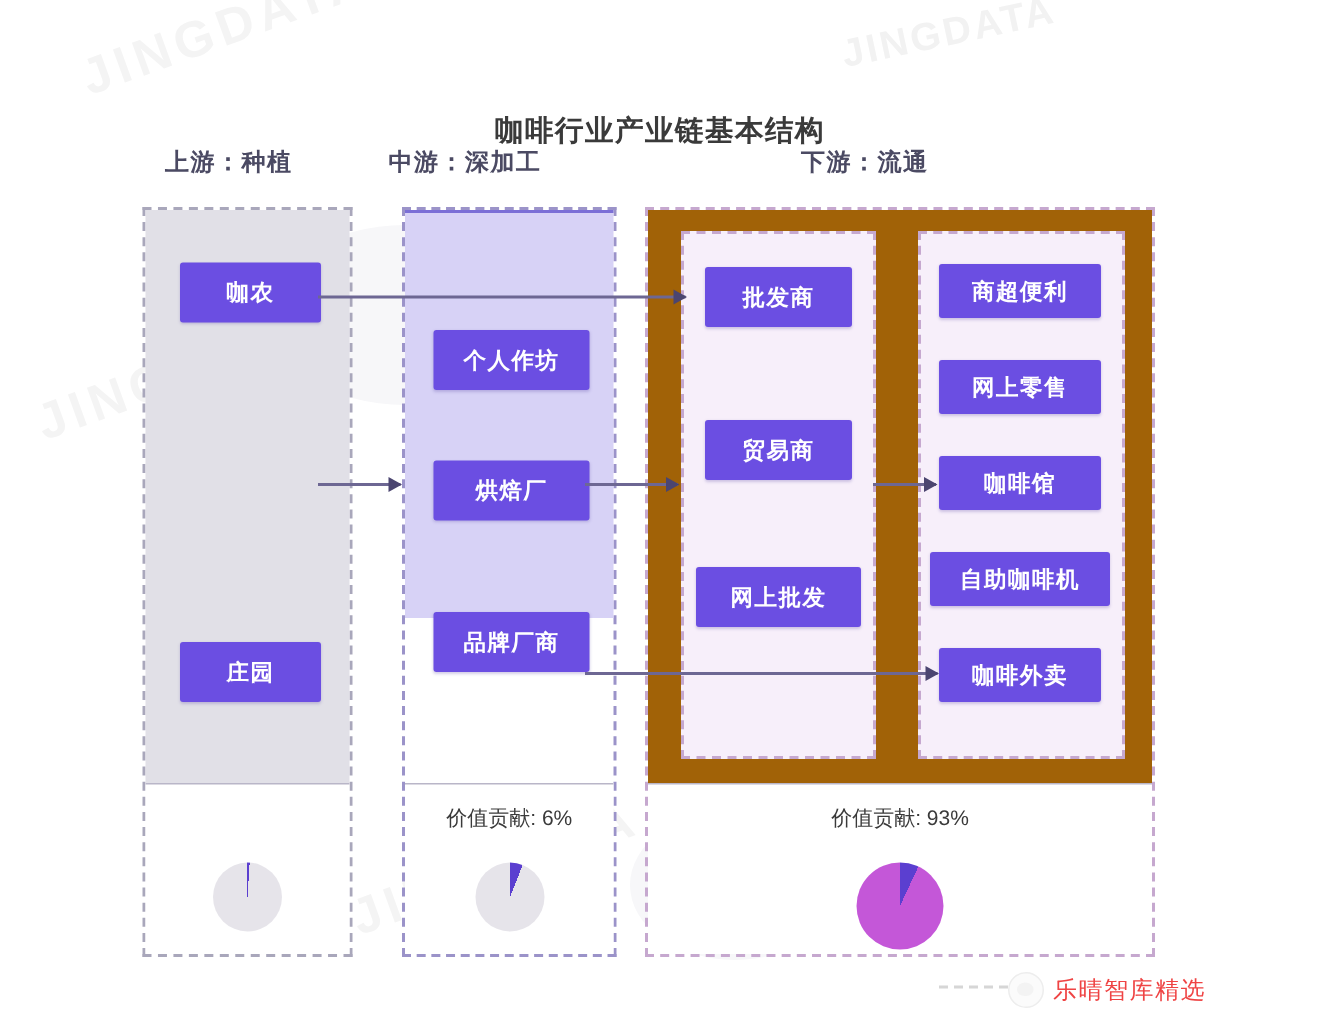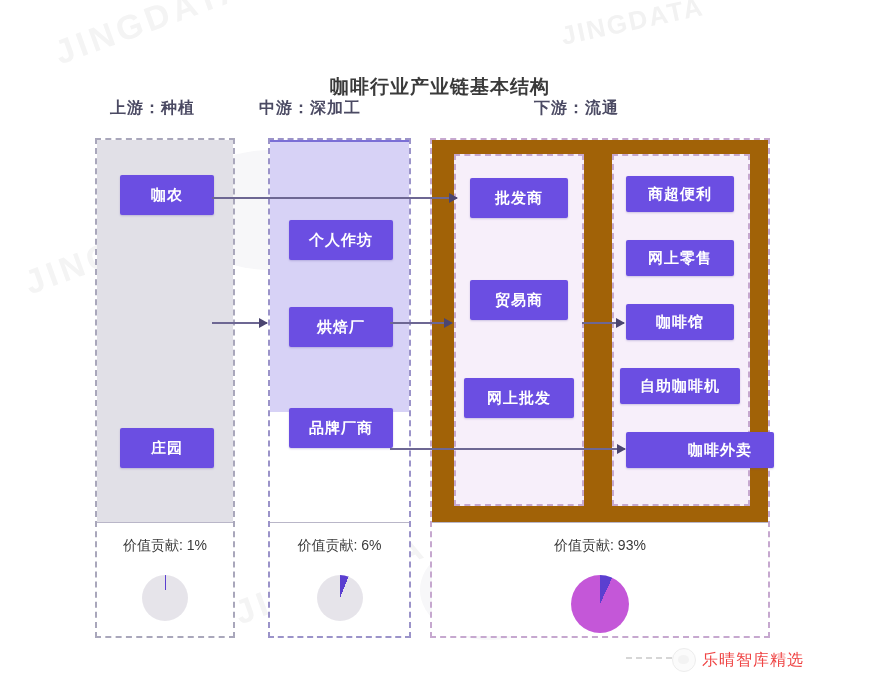--- a/index.html
+++ b/index.html
@@ -221,21 +221,20 @@
 <div class="stage-head head-up">上游：种植</div>
 <div class="stage-head head-mid">中游：深加工</div>
 <div class="stage-head head-down">下游：流通</div>
 
 <div class="col col-up">
   <div class="col-body body-up">
     <div class="node" style="left:23px; top:35px; width:94px; height:40px;">咖农</div>
     <div class="node" style="left:23px; top:288px; width:94px; height:40px;text-align:right;">庄园</div>
   </div>
   <div class="col-foot">
-    <div class="foot-label">价值贡献: 1%</div>
     <div class="foot-pie pie-sm" style="background: conic-gradient(#5b3fd0 0 3.6deg, #e6e4ea 3.6deg 360deg);"></div>
   </div>
 </div>
 
 <div class="col col-mid">
   <div class="col-body body-mid">
     <div class="node" style="left:19px; top:78px; width:104px; height:40px;">个人作坊</div>
     <div class="node" style="left:19px; top:165px; width:104px; height:40px;">烘焙厂</div>
     <div class="node" style="left:19px; top:266px; width:104px; height:40px;">品牌厂商</div>
   </div>
@@ -252,21 +251,21 @@
       <div class="node" style="left:14px; top:22px; width:98px; height:40px;">批发商</div>
       <div class="node" style="left:14px; top:124px; width:98px; height:40px;">贸易商</div>
       <div class="node" style="left:8px; top:222px; width:110px; height:40px;">网上批发</div>
     </div>
 
     <div class="subcol sub-right">
       <div class="node" style="left:12px; top:20px; width:108px; height:36px;">商超便利</div>
       <div class="node" style="left:12px; top:84px; width:108px; height:36px;">网上零售</div>
       <div class="node" style="left:12px; top:148px; width:108px; height:36px;">咖啡馆</div>
       <div class="node" style="left:6px; top:212px; width:120px; height:36px;">自助咖啡机</div>
-      <div class="node" style="left:12px; top:276px; width:108px; height:36px;padding-left:40px;">咖啡外卖</div>
+      <div class="node" style="left:12px; top:276px; width:108px; height:36px;">咖啡外卖</div>
     </div>
 
   </div>
   <div class="col-foot">
     <div class="foot-label">价值贡献: 93%</div>
     <div class="foot-pie pie-lg" style="background: conic-gradient(#5b3fd0 0 25deg, #c457d8 25deg 360deg);"></div>
   </div>
 </div>
 
 <div class="arrow" style="left:212px; top:197px; width:245px;"></div>

